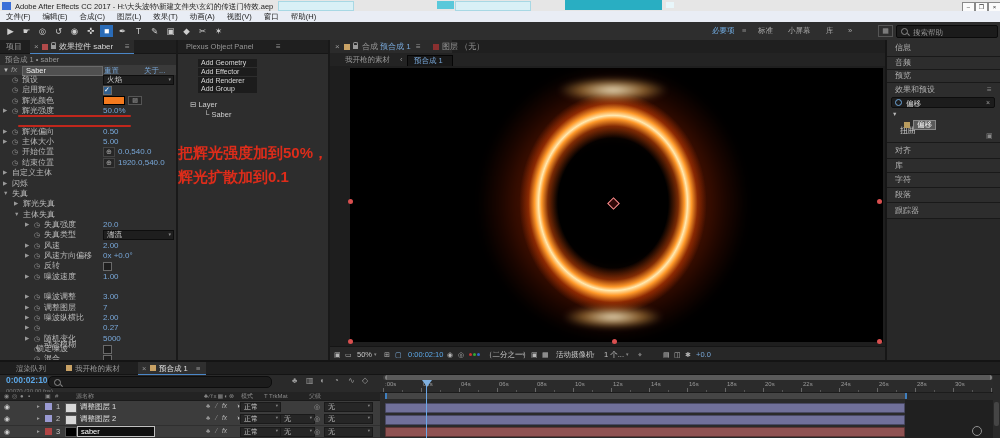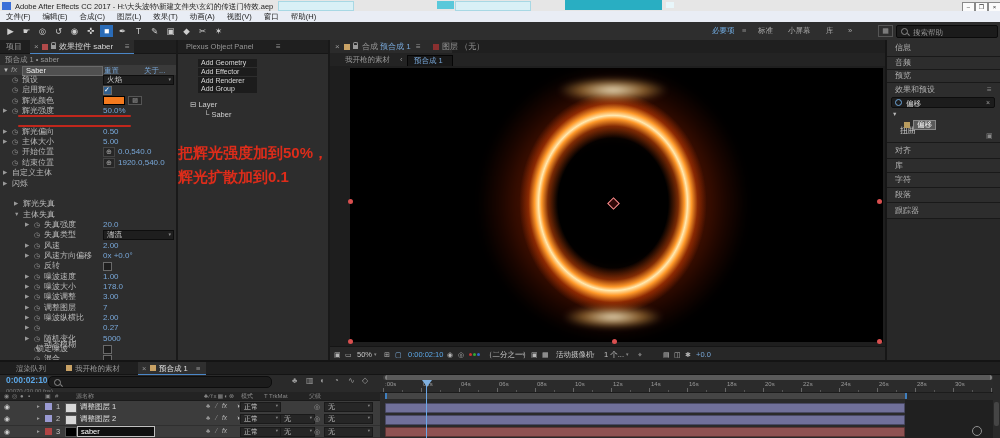--- a/index.html
+++ b/index.html
@@ -147,20 +147,24 @@
           <div style="position: absolute; white-space: nowrap; line-height: 1; left: 118px; top: 1px; color: rgb(120, 167, 216);">1920.0,540.0</div>
         </div>
         <div style="position: absolute; white-space: nowrap; line-height: 1; left: 0px; right: 0px; top: 128.15px; height: 10px; font-size: 8px; color: rgb(185, 185, 185);">
           <div style="position: absolute; white-space: nowrap; line-height: 1; left: 3px; top: 2px; font-size: 5.5px; color: rgb(154, 154, 154);">▶</div>
           <div style="position: absolute; white-space: nowrap; line-height: 1; left: 12px; top: 1px;">自定义主体</div>
         </div>
         <div style="position: absolute; white-space: nowrap; line-height: 1; left: 0px; right: 0px; top: 138.5px; height: 10px; font-size: 8px; color: rgb(185, 185, 185);">
           <div style="position: absolute; white-space: nowrap; line-height: 1; left: 3px; top: 2px; font-size: 5.5px; color: rgb(154, 154, 154);">▶</div>
           <div style="position: absolute; white-space: nowrap; line-height: 1; left: 12px; top: 1px;">闪烁</div>
         </div>
+        <div style="position: absolute; white-space: nowrap; line-height: 1; left: 0px; right: 0px; top: 148.85px; height: 10px; font-size: 8px; color: rgb(185, 185, 185);">
+          <div style="position: absolute; white-space: nowrap; line-height: 1; left: 3px; top: 2px; font-size: 5.5px; color: rgb(154, 154, 154);">▼</div>
+          <div style="position: absolute; white-space: nowrap; line-height: 1; left: 12px; top: 1px;">失真</div>
+        </div>
         <div style="position: absolute; white-space: nowrap; line-height: 1; left: 0px; right: 0px; top: 159.2px; height: 10px; font-size: 8px; color: rgb(185, 185, 185);">
           <div style="position: absolute; white-space: nowrap; line-height: 1; left: 14px; top: 2px; font-size: 5.5px; color: rgb(154, 154, 154);">▶</div>
           <div style="position: absolute; white-space: nowrap; line-height: 1; left: 23px; top: 1px;">辉光失真</div>
         </div>
         <div style="position: absolute; white-space: nowrap; line-height: 1; left: 0px; right: 0px; top: 169.55px; height: 10px; font-size: 8px; color: rgb(185, 185, 185);">
           <div style="position: absolute; white-space: nowrap; line-height: 1; left: 14px; top: 2px; font-size: 5.5px; color: rgb(154, 154, 154);">▼</div>
           <div style="position: absolute; white-space: nowrap; line-height: 1; left: 23px; top: 1px;">主体失真</div>
         </div>
         <div style="position: absolute; white-space: nowrap; line-height: 1; left: 0px; right: 0px; top: 179.9px; height: 10px; font-size: 8px; color: rgb(185, 185, 185);">
           <div style="position: absolute; white-space: nowrap; line-height: 1; left: 25px; top: 2px; font-size: 5.5px; color: rgb(154, 154, 154);">▶</div>
@@ -188,26 +192,20 @@
         <div style="position: absolute; white-space: nowrap; line-height: 1; left: 0px; right: 0px; top: 221.3px; height: 10px; font-size: 8px; color: rgb(185, 185, 185);">
           <div style="position: absolute; white-space: nowrap; line-height: 1; left: 34px; top: 1px; font-size: 7px; color: rgb(154, 154, 154);">◷</div>
           <div style="position: absolute; white-space: nowrap; line-height: 1; left: 44px; top: 1px;">反转</div>
           <div style="position: absolute; white-space: nowrap; line-height: 1; left: 103px; top: 0.5px; width: 7px; height: 7px; background: rgb(30, 30, 30); border: 1px solid rgb(106, 106, 106);"></div>
         </div>
         <div style="position: absolute; white-space: nowrap; line-height: 1; left: 0px; right: 0px; top: 231.65px; height: 10px; font-size: 8px; color: rgb(185, 185, 185);">
           <div style="position: absolute; white-space: nowrap; line-height: 1; left: 25px; top: 2px; font-size: 5.5px; color: rgb(154, 154, 154);">▶</div>
           <div style="position: absolute; white-space: nowrap; line-height: 1; left: 34px; top: 1px; font-size: 7px; color: rgb(154, 154, 154);">◷</div>
           <div style="position: absolute; white-space: nowrap; line-height: 1; left: 44px; top: 1px;">噪波速度</div>
           <div style="position: absolute; white-space: nowrap; line-height: 1; left: 103px; top: 1px; color: rgb(120, 167, 216);">1.00</div>
-        </div>
-        <div style="position: absolute; white-space: nowrap; line-height: 1; left: 0px; right: 0px; top: 242px; height: 10px; font-size: 8px; color: rgb(185, 185, 185);">
-          <div style="position: absolute; white-space: nowrap; line-height: 1; left: 25px; top: 2px; font-size: 5.5px; color: rgb(154, 154, 154);">▶</div>
-          <div style="position: absolute; white-space: nowrap; line-height: 1; left: 34px; top: 1px; font-size: 7px; color: rgb(154, 154, 154);">◷</div>
-          <div style="position: absolute; white-space: nowrap; line-height: 1; left: 44px; top: 1px;">噪波大小</div>
-          <div style="position: absolute; white-space: nowrap; line-height: 1; left: 103px; top: 1px; color: rgb(120, 167, 216);">178.0</div>
         </div>
         <div style="position: absolute; white-space: nowrap; line-height: 1; left: 0px; right: 0px; top: 252.35px; height: 10px; font-size: 8px; color: rgb(185, 185, 185);">
           <div style="position: absolute; white-space: nowrap; line-height: 1; left: 25px; top: 2px; font-size: 5.5px; color: rgb(154, 154, 154);">▶</div>
           <div style="position: absolute; white-space: nowrap; line-height: 1; left: 34px; top: 1px; font-size: 7px; color: rgb(154, 154, 154);">◷</div>
           <div style="position: absolute; white-space: nowrap; line-height: 1; left: 44px; top: 1px;">噪波调整</div>
           <div style="position: absolute; white-space: nowrap; line-height: 1; left: 103px; top: 1px; color: rgb(120, 167, 216);">3.00</div>
         </div>
         <div style="position: absolute; white-space: nowrap; line-height: 1; left: 0px; right: 0px; top: 262.7px; height: 10px; font-size: 8px; color: rgb(185, 185, 185);">
           <div style="position: absolute; white-space: nowrap; line-height: 1; left: 25px; top: 2px; font-size: 5.5px; color: rgb(154, 154, 154);">▶</div>
           <div style="position: absolute; white-space: nowrap; line-height: 1; left: 34px; top: 1px; font-size: 7px; color: rgb(154, 154, 154);">◷</div>

